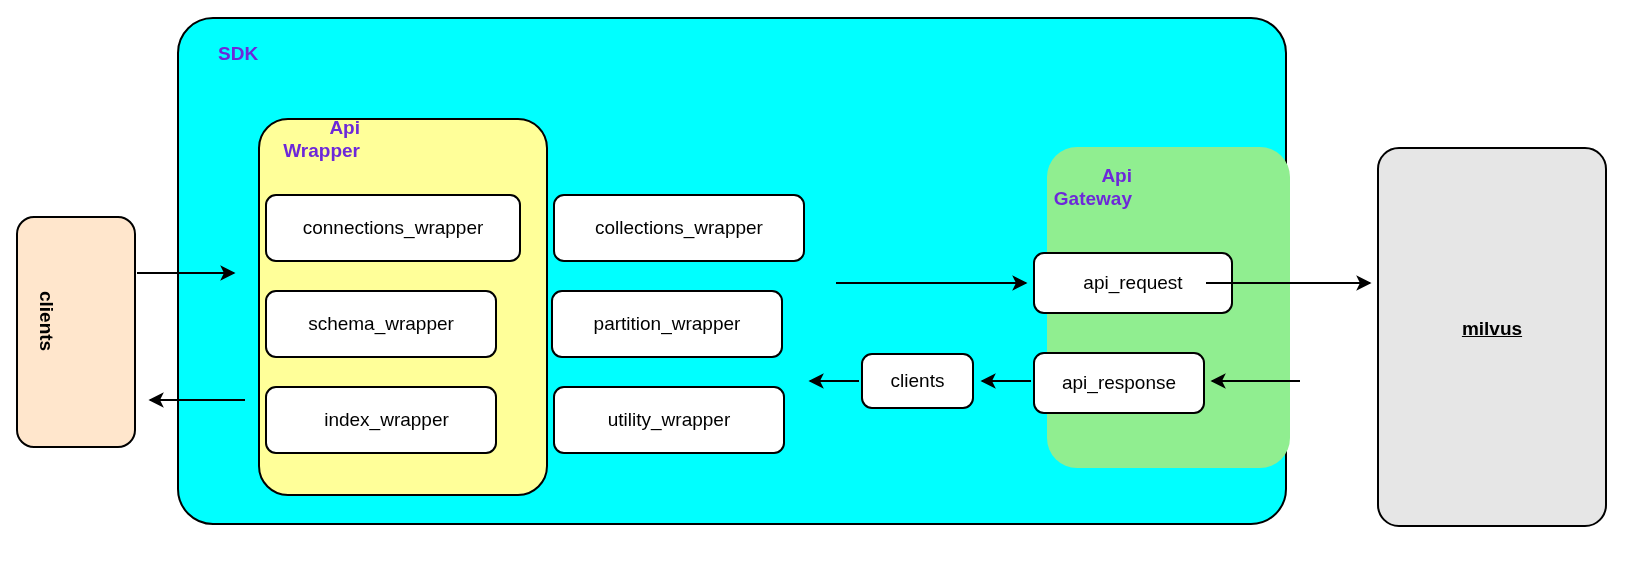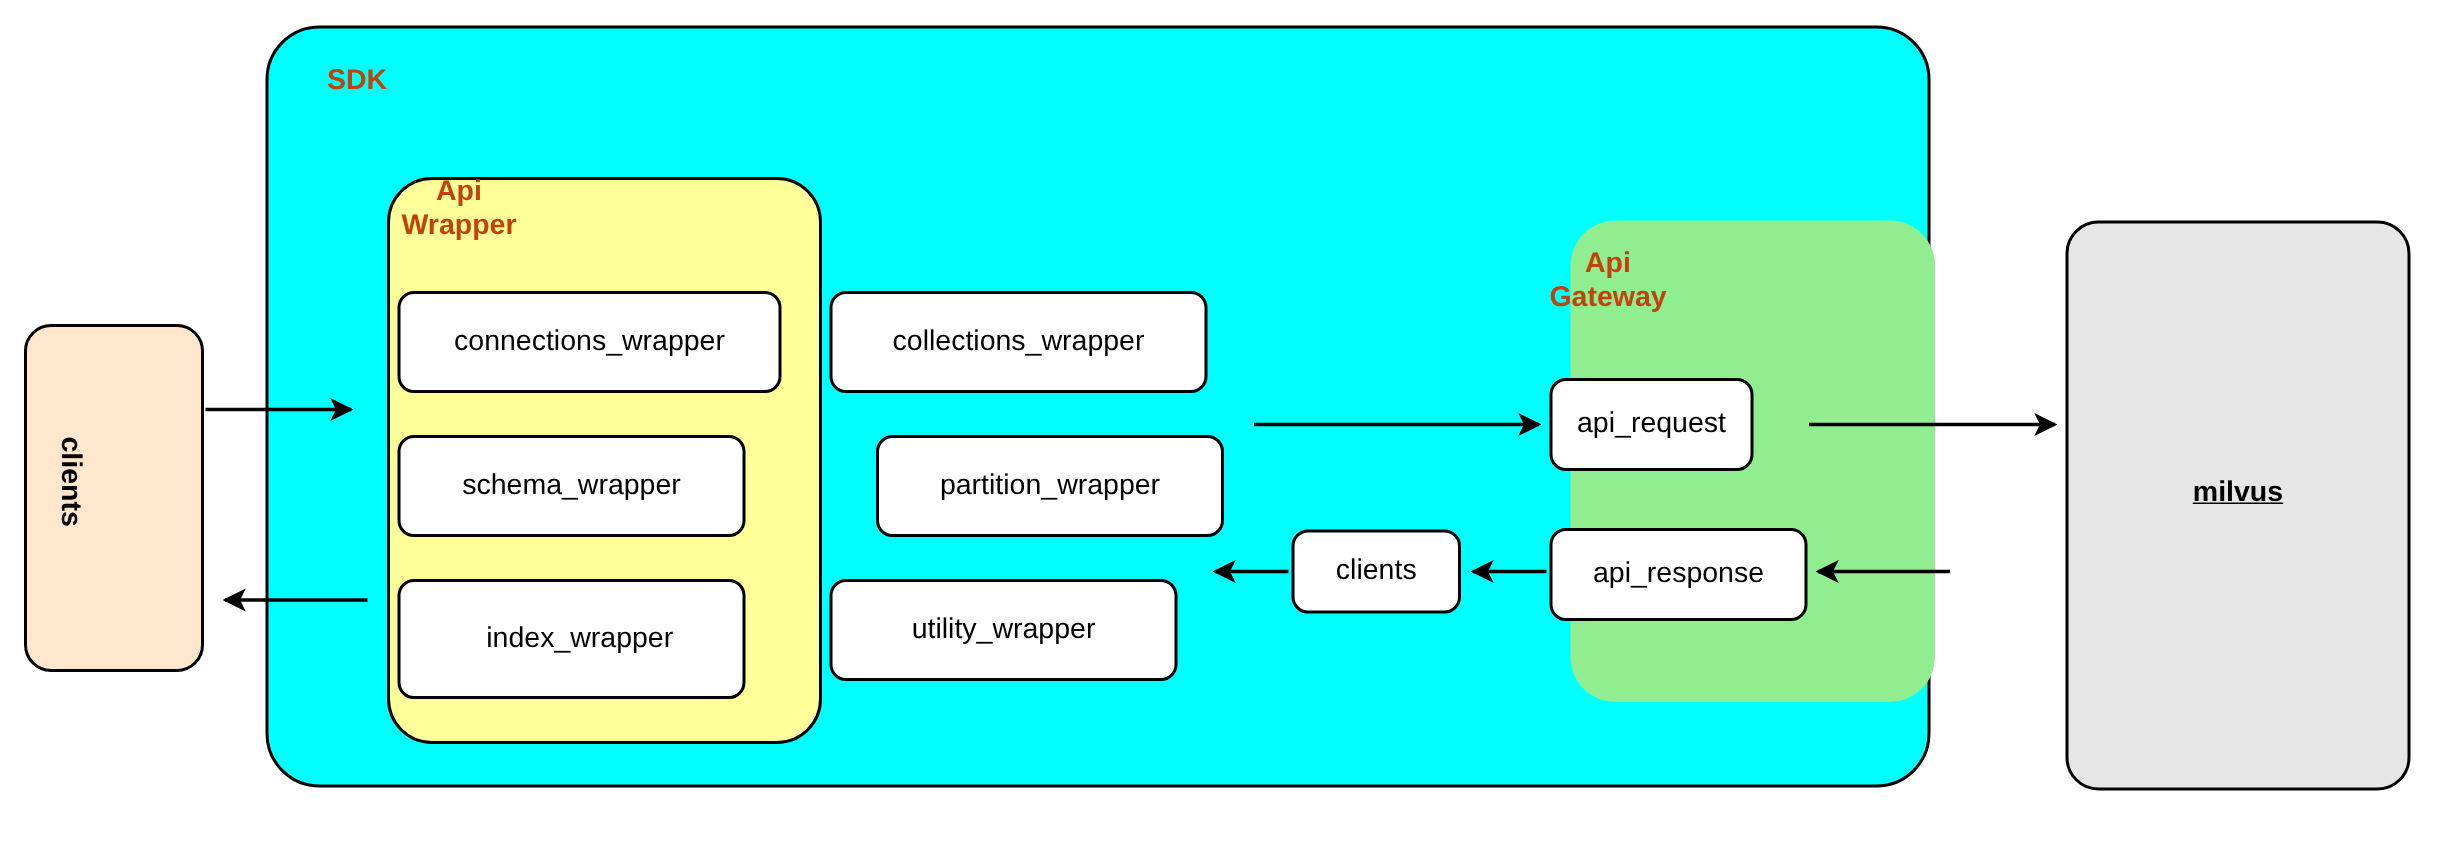--- a/index.html
+++ b/index.html
@@ -63,23 +63,23 @@
     height: 232px;
     background: #ffe6cc;
     border-radius: 18px;
   }
 
   
   .container-title {
     position: absolute;
     font-weight: bold;
     font-size: 19px;
-    color: #c2410c;
+    color: #6d28d9;
     line-height: 1.22;
-    text-align: center;
+    text-align: right;
     white-space: pre-line;
   }
   .title-sdk {
     left: 218px;
     top: 42px;
     font-size: 19px;
   }
   .title-apiwrapper {
     left: 252px;
     top: 116px;
@@ -103,26 +103,26 @@
     justify-content: center;
     font-size: 19px;
     color: #000000;
     font-family: "Liberation Sans", sans-serif;
   }
 
   
   .n-connections { left: 265px; top: 194px; width: 256px; height: 68px; }
   .n-collections { left: 553px; top: 194px; width: 252px; height: 68px; }
   .n-schema      { left: 265px; top: 290px; width: 232px; height: 68px; }
-  .n-partition   { left: 584px; top: 290px; width: 232px; height: 68px; }
-  .n-index       { left: 265px; top: 386px; width: 232px; height: 80px; padding-left: 11px; }
+  .n-partition   { left: 551px; top: 290px; width: 232px; height: 68px; }
+  .n-index       { left: 265px; top: 386px; width: 232px; height: 68px; padding-left: 11px; }
   .n-utility     { left: 553px; top: 386px; width: 232px; height: 68px; }
 
   
-  .n-apirequest  { left: 1033px; top: 252px; width: 136px; height: 62px; }
+  .n-apirequest  { left: 1033px; top: 252px; width: 200px; height: 62px; }
   .n-apiresponse { left: 1033px; top: 352px; width: 172px; height: 62px; }
 
   
   .n-checker     { left: 861px; top: 353px; width: 113px; height: 56px; }
 
   
   .rot-label {
     position: absolute;
     font-weight: bold;
     font-size: 19px;

